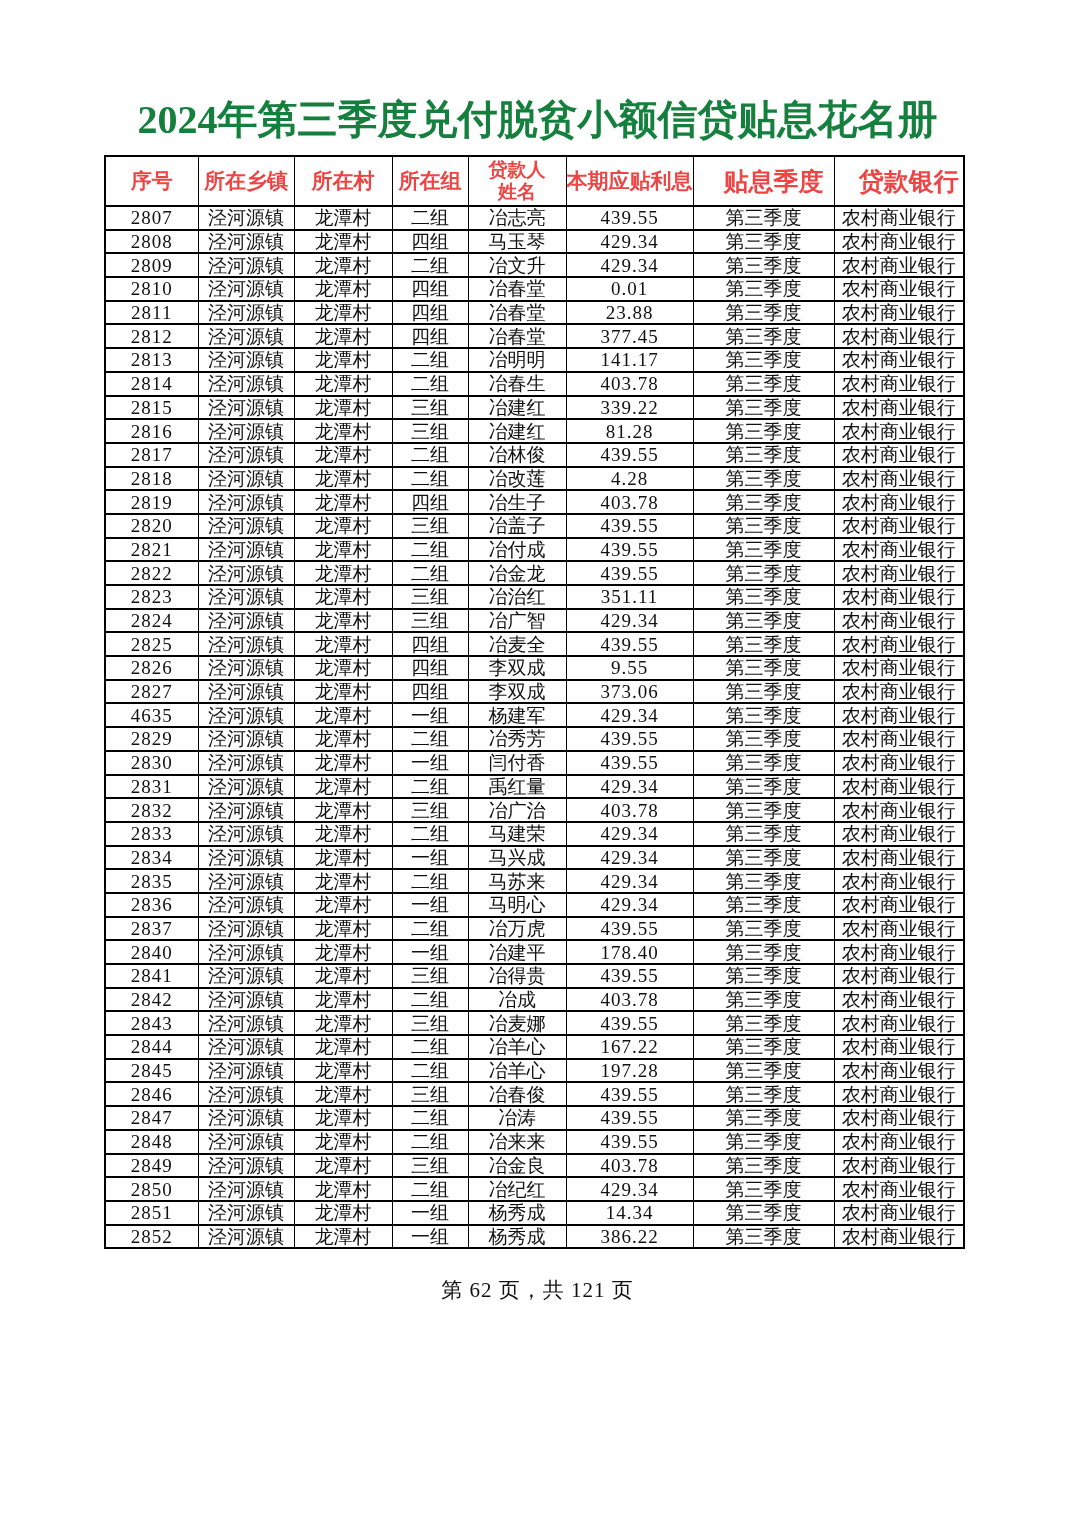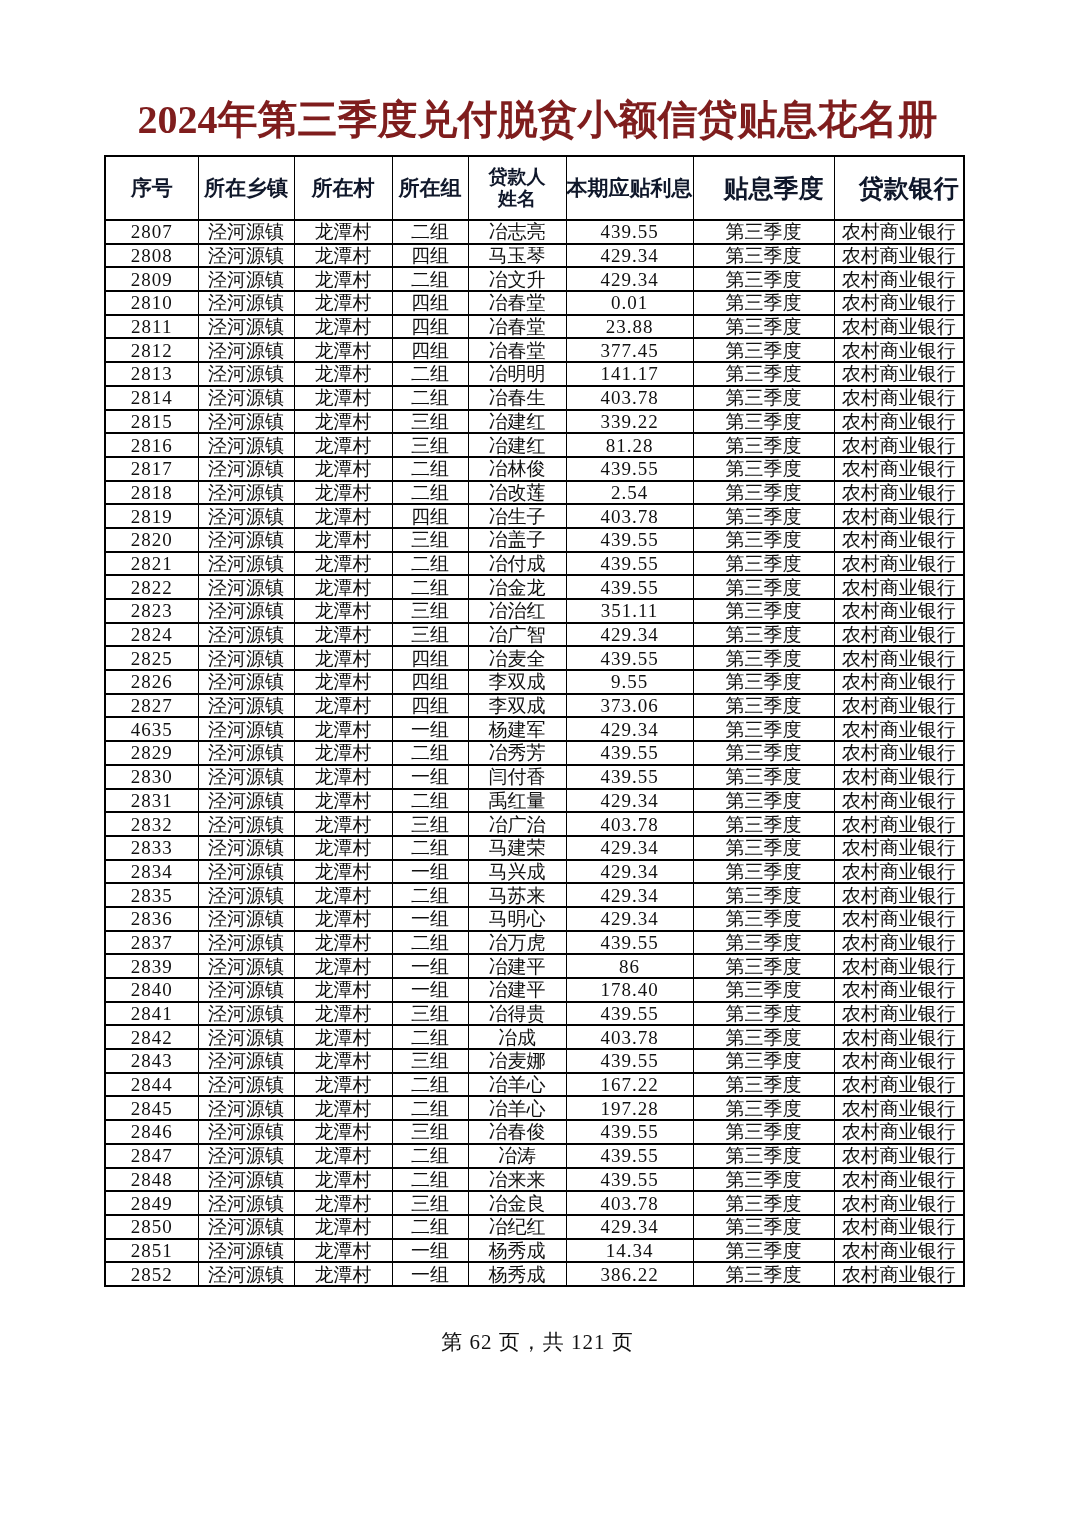--- a/index.html
+++ b/index.html
@@ -11,56 +11,56 @@
     color: #111;
     position: relative;
     overflow: hidden;
   }
   .page-title {
     padding-top: 95px;
     text-align: center;
     font-size: 40px;
     line-height: 50px;
     font-weight: bold;
-    color: #7f1d1d;
+    color: #15803d;
     letter-spacing: 0px;
     white-space: nowrap;
   }
   table.roster {
     margin: 10px 0 0 104px;
     width: 859px;
     border-collapse: collapse;
     table-layout: fixed;
     border: 2px solid #000;
   }
   th, td {
     border: 1px solid #000;
     border-top-width: 2px;
     border-bottom-width: 2px;
     text-align: center;
     vertical-align: middle;
     overflow: hidden;
   }
   thead th {
-    height: 64px;
+    height: 50px;
     font-size: 21px;
     font-weight: bold;
-    color: #0f172a;
+    color: #ef4444;
   }
   thead th.c4 { font-size: 19px; line-height: 1.18; white-space: pre-line; }
   thead th.c6, thead th.c7 { font-size: 25px; padding-left: 20px; }
   tbody td {
     height: 23.7px;
     font-size: 19px;
     line-height: 1;
     padding: 0;
   }
   tbody td.c0, tbody td.c5 { letter-spacing: 1px; font-family: "Liberation Serif", "DejaVu Serif", serif; }
   .page-footer {
-    margin-top: 41px;
+    margin-top: 27px;
     text-align: center;
     font-size: 21px;
     color: #111;
     letter-spacing: 1px;
   }
 </style>
 </head>
 <body>
 
 <div class="page-title">2024年第三季度兑付脱贫小额信贷贴息花名册</div>
@@ -199,21 +199,21 @@
         <td class="c5">439.55</td>
         <td class="c6">第三季度</td>
         <td class="c7">农村商业银行</td>
       </tr>
       <tr>
         <td class="c0">2818</td>
         <td class="c1">泾河源镇</td>
         <td class="c2">龙潭村</td>
         <td class="c3">二组</td>
         <td class="c4">冶改莲</td>
-        <td class="c5">2.54</td>
+        <td class="c5">4.28</td>
         <td class="c6">第三季度</td>
         <td class="c7">农村商业银行</td>
       </tr>
       <tr>
         <td class="c0">2819</td>
         <td class="c1">泾河源镇</td>
         <td class="c2">龙潭村</td>
         <td class="c3">四组</td>
         <td class="c4">冶生子</td>
         <td class="c5">403.78</td>
@@ -390,30 +390,20 @@
         <td class="c6">第三季度</td>
         <td class="c7">农村商业银行</td>
       </tr>
       <tr>
         <td class="c0">2837</td>
         <td class="c1">泾河源镇</td>
         <td class="c2">龙潭村</td>
         <td class="c3">二组</td>
         <td class="c4">冶万虎</td>
         <td class="c5">439.55</td>
-        <td class="c6">第三季度</td>
-        <td class="c7">农村商业银行</td>
-      </tr>
-      <tr>
-        <td class="c0">2839</td>
-        <td class="c1">泾河源镇</td>
-        <td class="c2">龙潭村</td>
-        <td class="c3">一组</td>
-        <td class="c4">冶建平</td>
-        <td class="c5">86</td>
         <td class="c6">第三季度</td>
         <td class="c7">农村商业银行</td>
       </tr>
       <tr>
         <td class="c0">2840</td>
         <td class="c1">泾河源镇</td>
         <td class="c2">龙潭村</td>
         <td class="c3">一组</td>
         <td class="c4">冶建平</td>
         <td class="c5">178.40</td>

